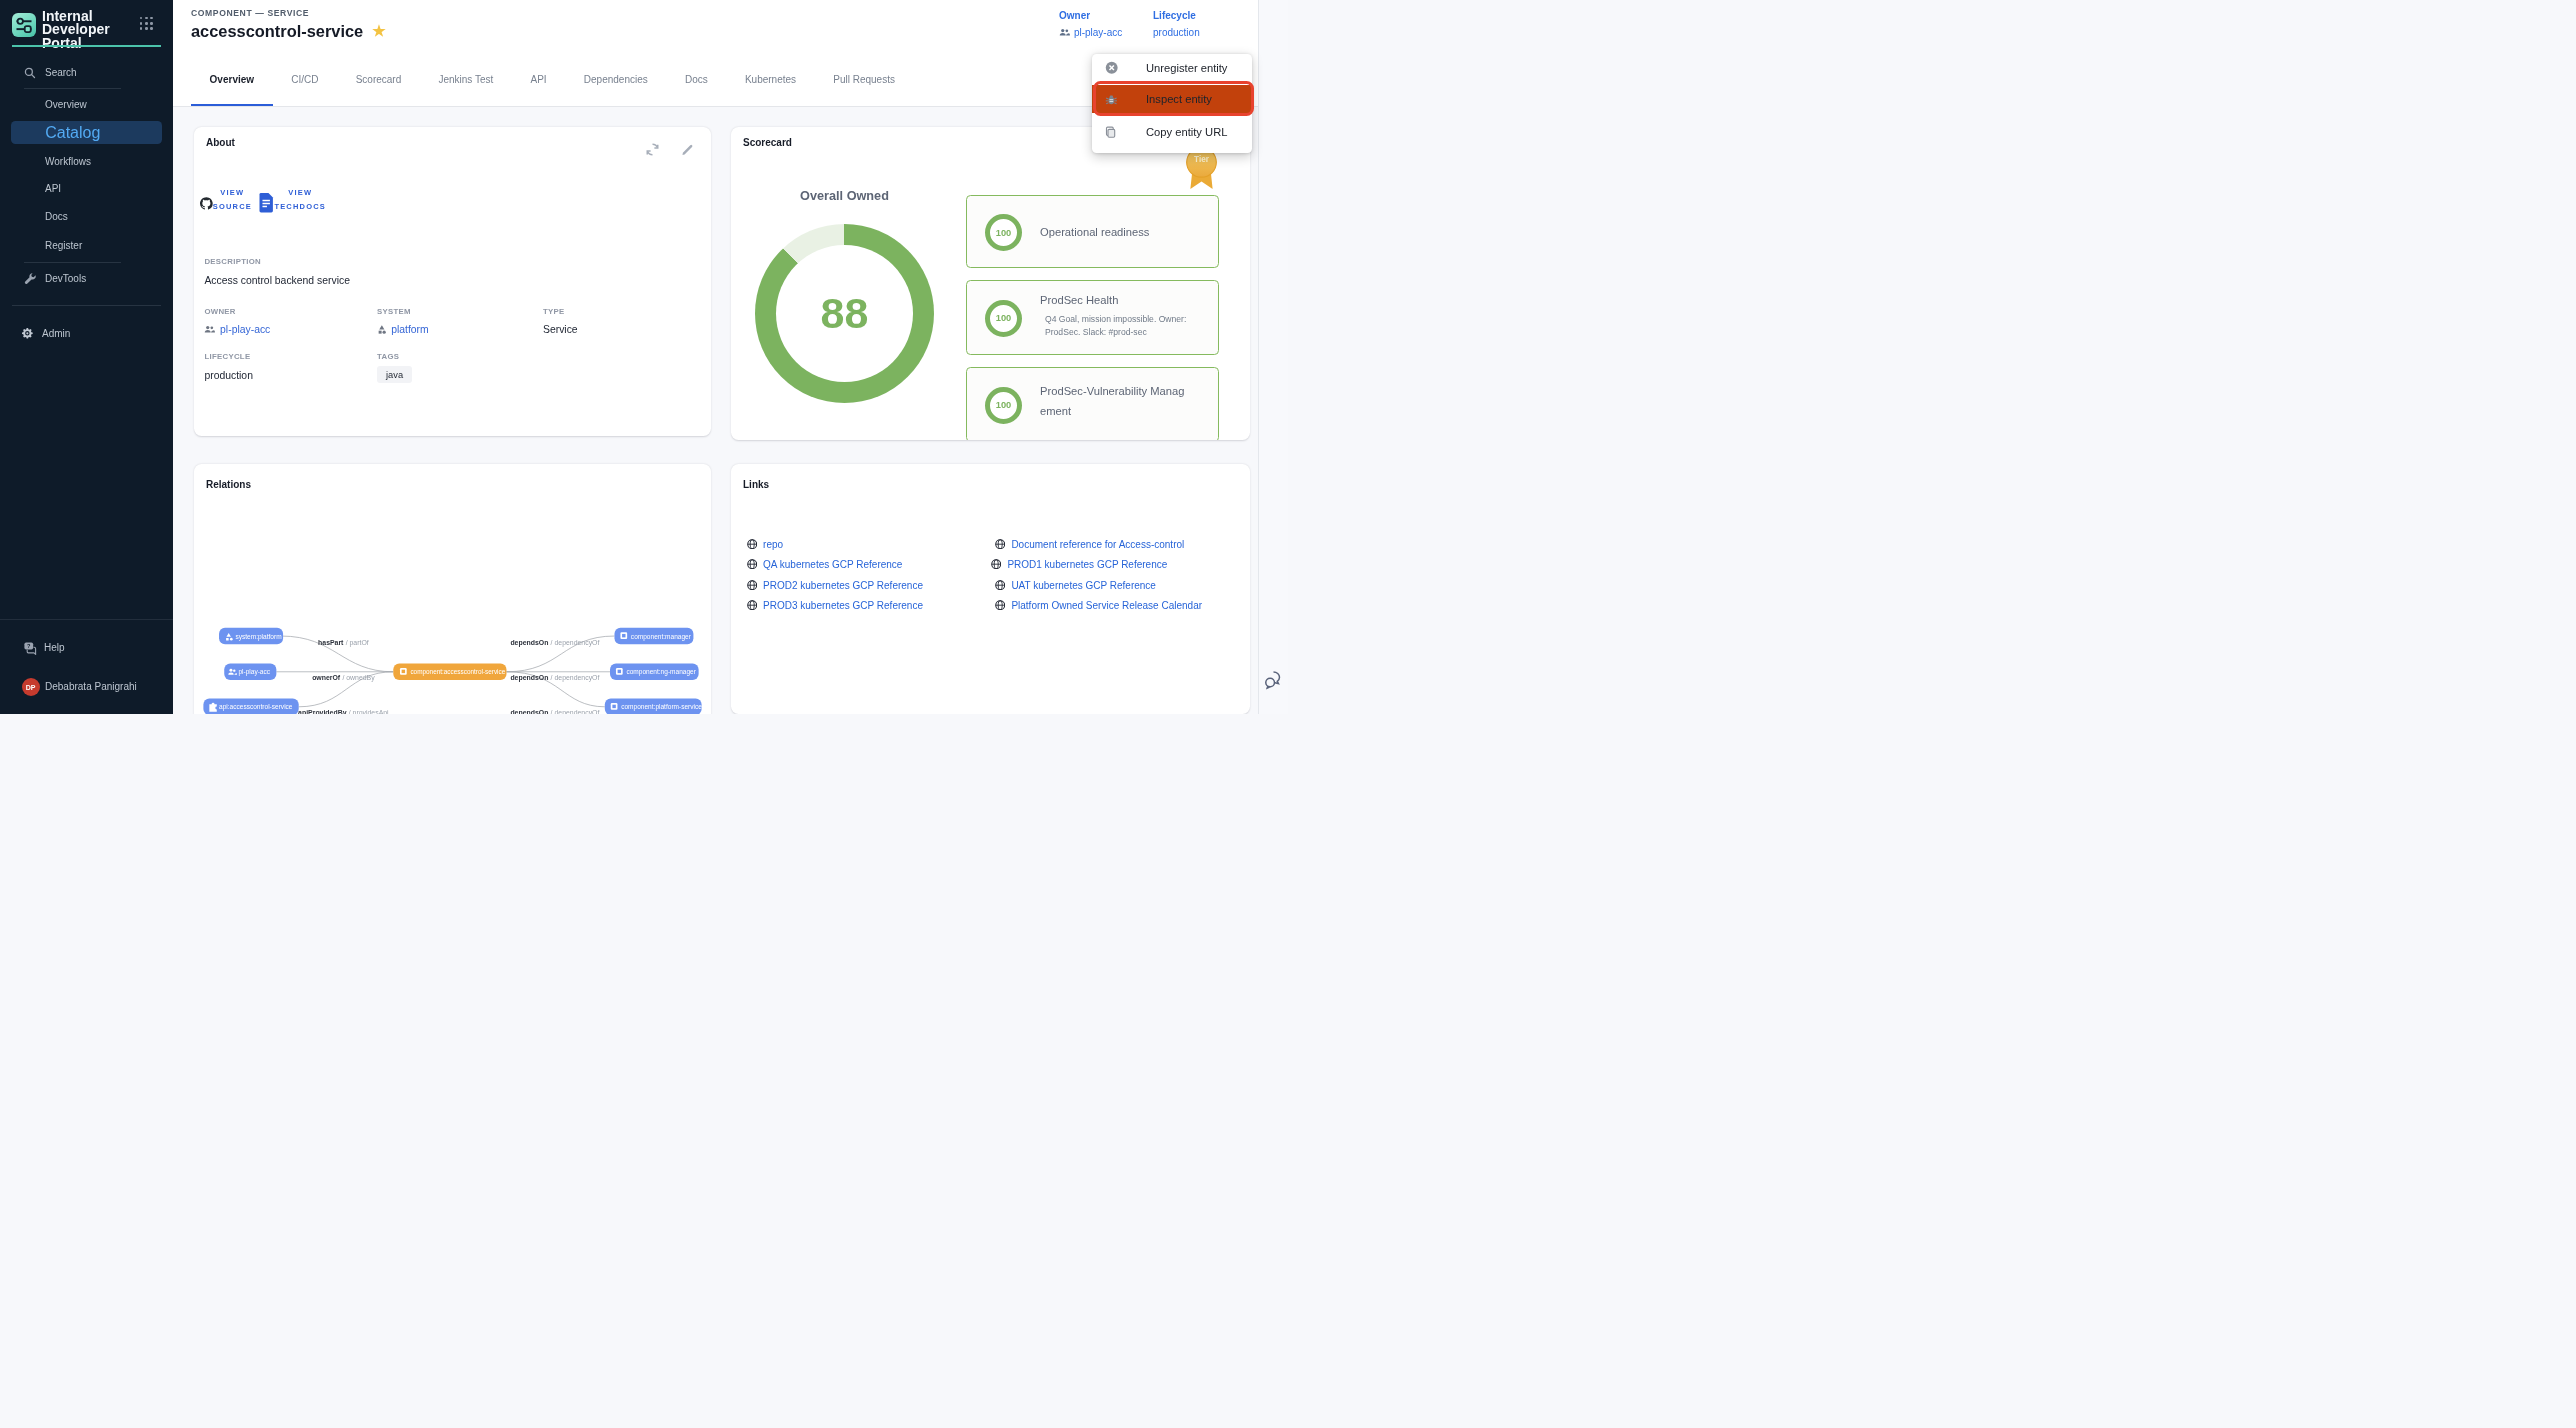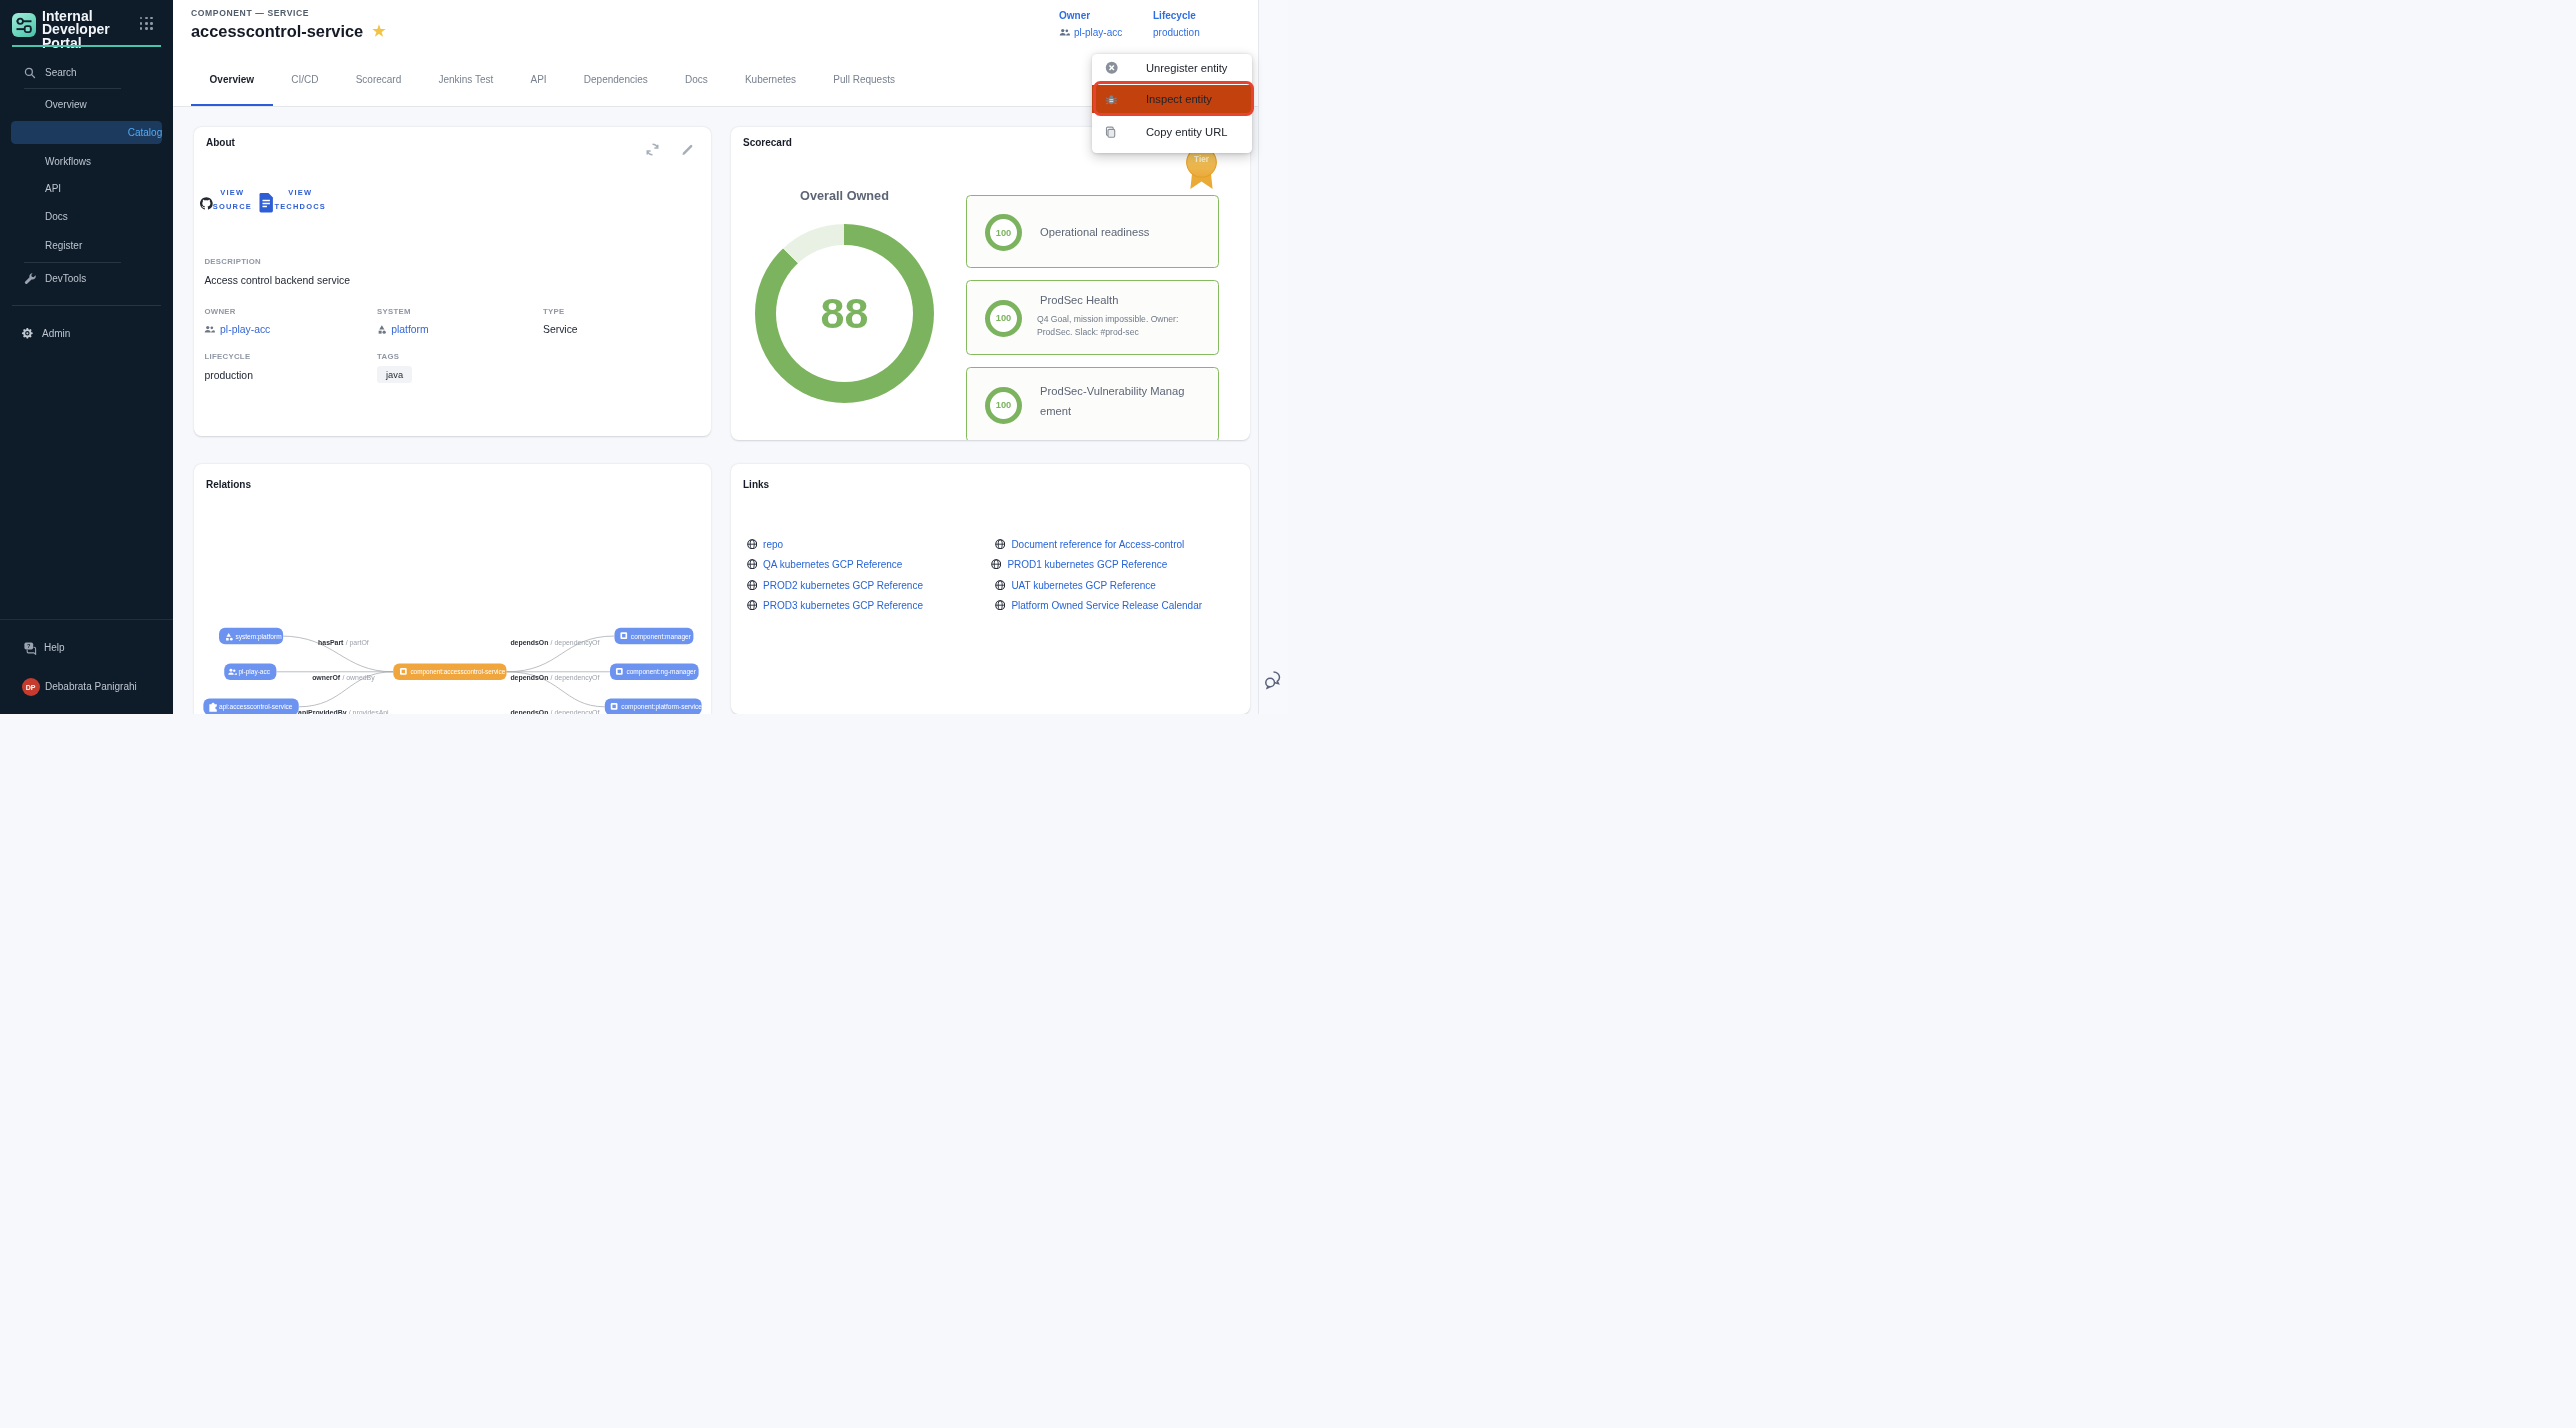--- a/index.html
+++ b/index.html
@@ -12,21 +12,21 @@
              background:linear-gradient(145deg,#a5ecd8 0%,#6fd8bf 55%,#46c0a6 100%); }
   .app-title { position:absolute; left:42px; top:9.7px; width:92px; color:#f2f6f9; font-size:14px; font-weight:700; line-height:13.4px; }
   .grid-icon { position:absolute; left:140px; top:17px; width:13.4px; height:13.4px; display:grid; grid-template-columns:repeat(3,1fr); gap:2.2px; }
   .grid-icon i { width:2.4px; height:2.4px; border-radius:50%; background:#8d97a5; }
   .teal-line { position:absolute; left:12px; top:45px; width:149px; height:1.5px; background:#4cc4ab; }
   .side-row { position:absolute; left:0; width:173px; height:21px; display:flex; align-items:center; color:#bdc6d0; font-size:10px; cursor:pointer; }
   .side-row .ic { position:absolute; left:22.4px; width:15px; height:15px; display:flex; align-items:center; justify-content:center; }
   .side-row .lbl { position:absolute; left:45px; }
   .side-div { position:absolute; height:0.7px; background:#273442; }
   .pill { position:absolute; left:11.2px; top:121px; width:151px; height:23px; border-radius:4.5px; background:#1c3a5e;
-          display:flex; align-items:center; color:#53aaf3; font-size:10px; cursor:pointer;justify-content:flex-end; }
+          display:flex; align-items:center; color:#53aaf3; font-size:16px; cursor:pointer; }
   .pill span { margin-left:34px; }
   .avatar { position:absolute; left:21.6px; top:678px; width:18px; height:18px; border-radius:50%; background:#c53b2e;
             color:#fff; font-size:7px; font-weight:700; display:flex; align-items:center; justify-content:center; }
 
   
   .header { position:absolute; left:173px; top:0; width:1085px; height:107px; background:#fff; border-bottom:0.7px solid #e4e6ea; z-index:5; }
   .eyebrow { position:absolute; left:18px; top:8.2px; font-size:8.6px; font-weight:600; letter-spacing:0.6px; color:#515c6b; }
   .page-title { position:absolute; left:18px; top:21.6px; font-size:16.4px; font-weight:700; color:#151a26; display:flex; align-items:center; }
   .star { margin-left:9px; color:#f3c343; font-size:15px; cursor:pointer; }
   .hmeta { position:absolute; top:10.4px; }
@@ -58,21 +58,21 @@
   
   .overall-label { position:absolute; left:24px; top:62px; width:179px; text-align:center; font-size:12.7px; font-weight:700; color:#5d6575; }
   .donut { position:absolute; left:24px; top:97px; width:179px; height:179px; border-radius:50%;
            background:conic-gradient(#7cb35f 0deg 316.8deg, #e9f1e4 316.8deg 360deg); }
   .donut::after { content:""; position:absolute; left:21px; top:21px; width:137px; height:137px; border-radius:50%; background:#fff; }
   .donut .num { position:absolute; inset:0; display:flex; align-items:center; justify-content:center; font-size:43px; font-weight:700; color:#7cb35f; z-index:2; }
   .sc-item { position:absolute; left:235px; width:253px; border:0.7px solid #85ba5e; background:#fcfcfb; border-radius:4.5px; }
   .ring { position:absolute; left:18px; width:37px; height:37px; border:5.2px solid #7cb35f; border-radius:50%; background:#fff;
           display:flex; align-items:center; justify-content:center; font-size:9.3px; font-weight:700; color:#7cb35f; }
   .sc-title { position:absolute; left:73px; font-size:11.2px; color:#5d6575; }
-  .sc-sub { position:absolute; left:70px; font-size:8.6px; color:#707a88; line-height:13.4px; width:168px; }
+  .sc-sub { position:absolute; left:78px; font-size:8.6px; color:#707a88; line-height:13.4px; width:168px; }
   .medal { position:absolute; left:1185px; top:146px; z-index:10; }
 
   
   .link-item { position:absolute; height:16.4px; display:flex; align-items:center; gap:6px; font-size:10px; color:#2764d8; cursor:pointer; }
 
   
   .menu { position:absolute; left:1092px; top:54px; width:160px; height:99px; background:#fff; border-radius:4.5px;
           box-shadow:0 3.7px 12px rgba(0,0,0,.20), 0 0.7px 3px rgba(0,0,0,.12); z-index:60; }
   .menu-item { position:absolute; left:0; width:160px; height:28px; display:flex; align-items:center; cursor:pointer; font-size:11.2px; color:#20242c; }
   .menu-item .mic { position:absolute; left:12.7px; width:13.4px; height:13.4px; display:flex; align-items:center; justify-content:center; }

